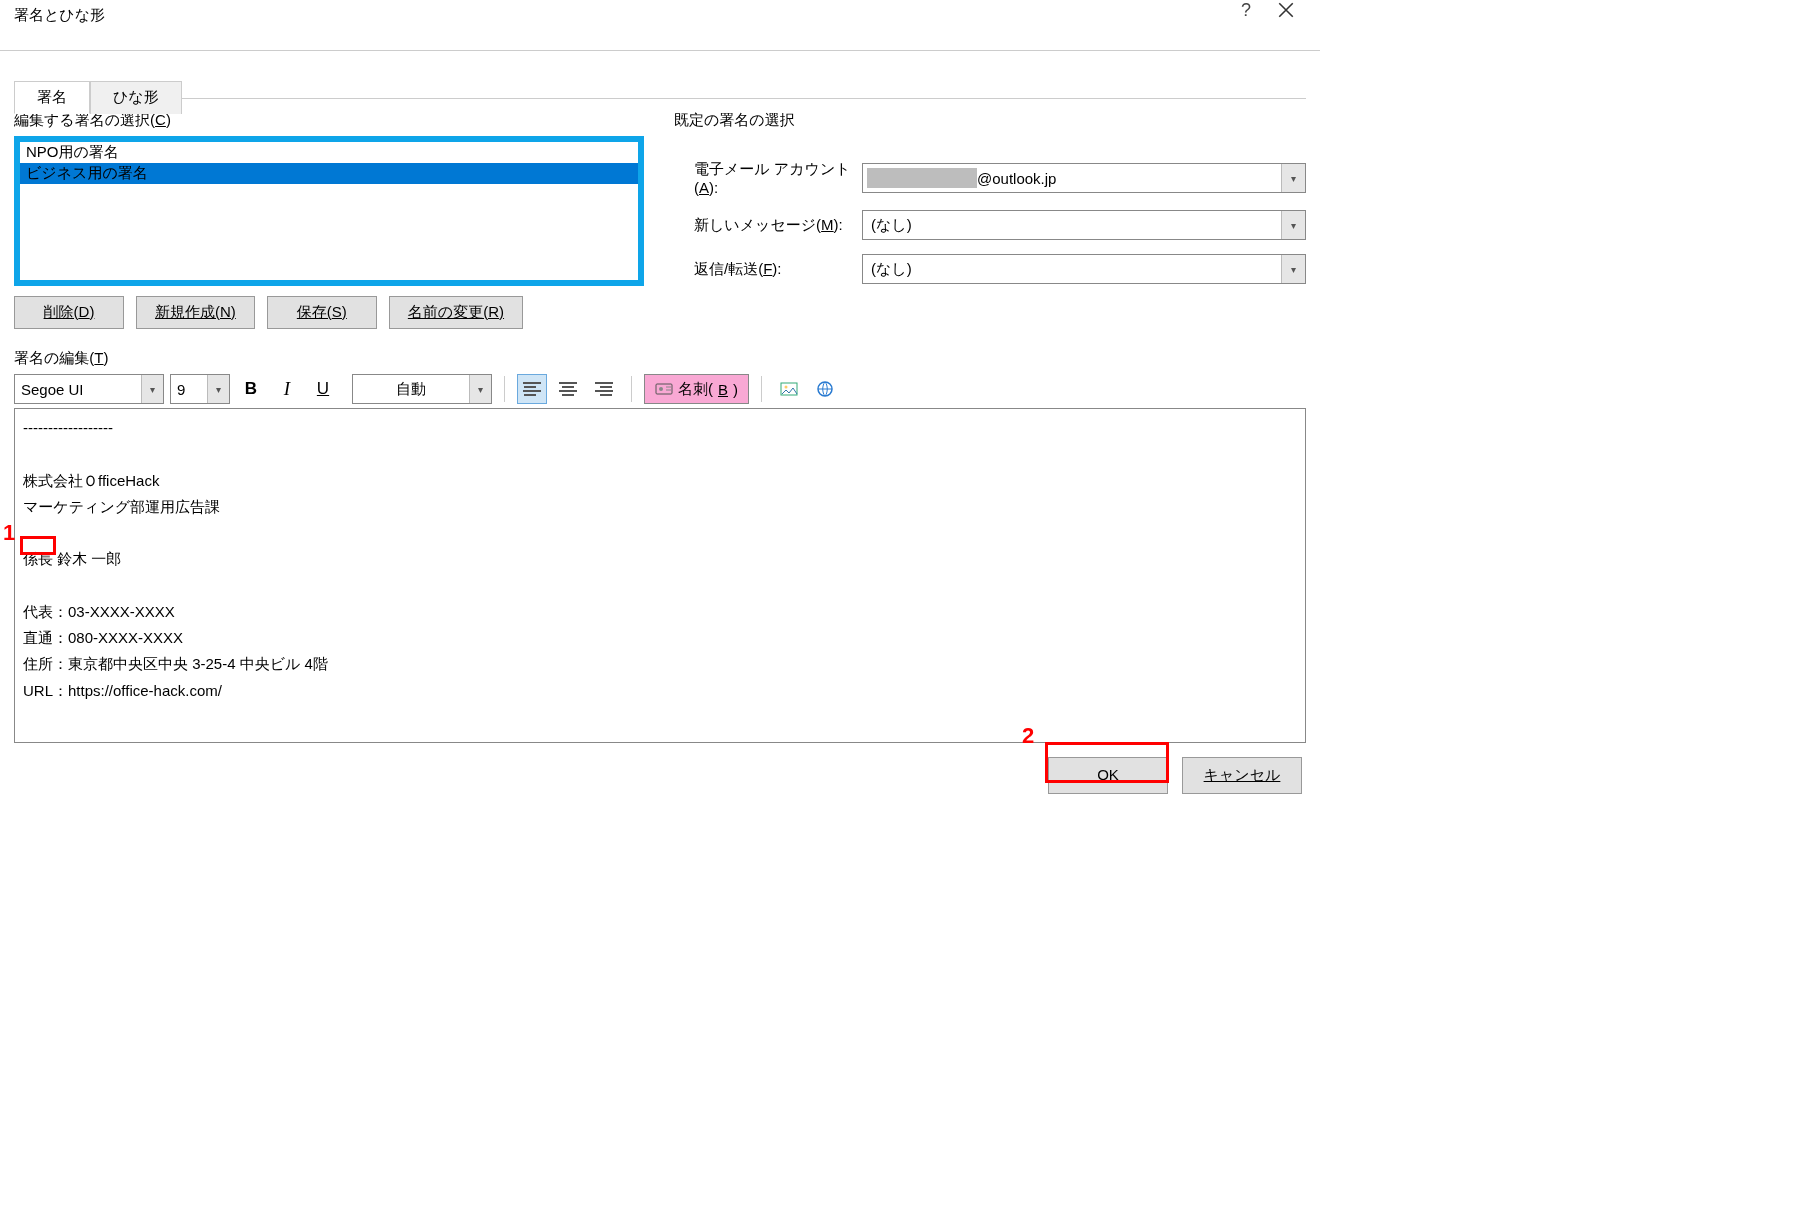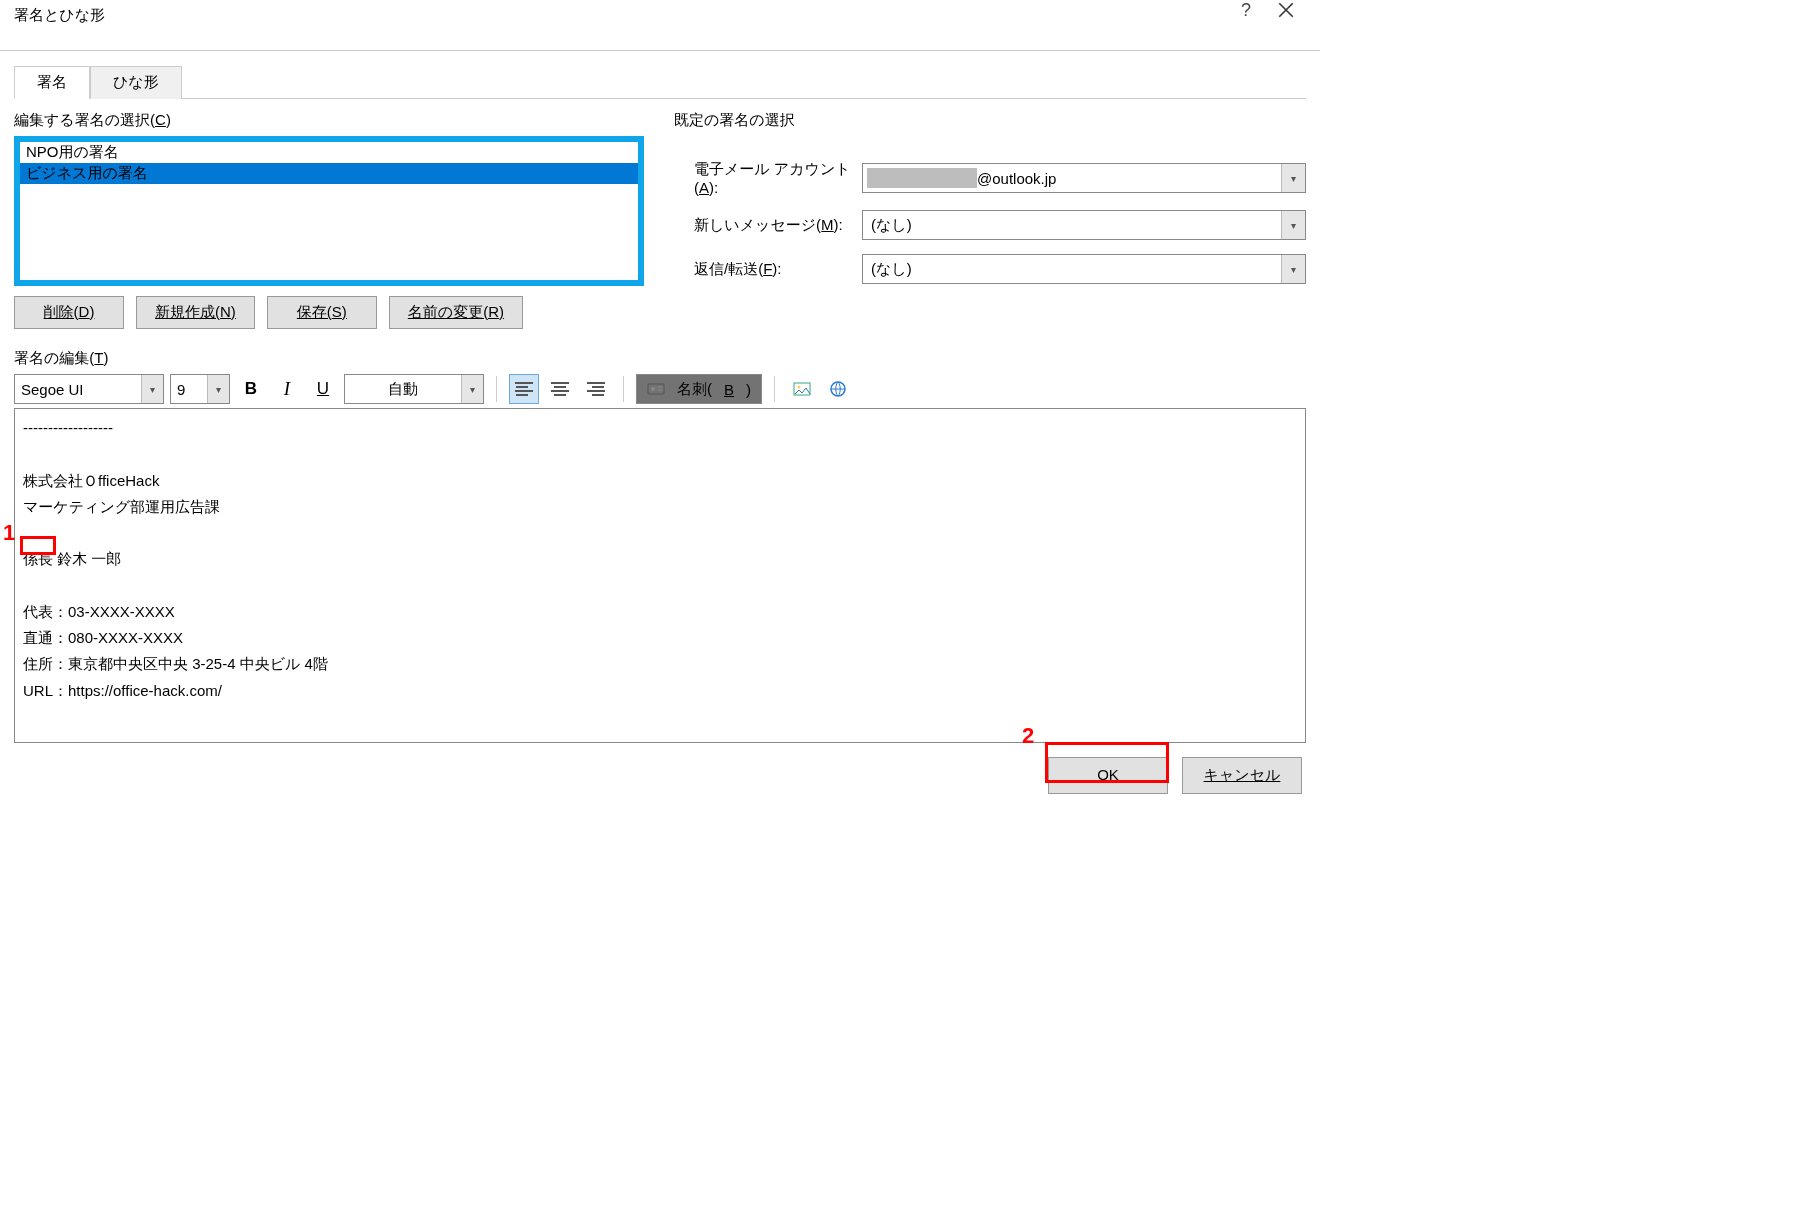--- a/index.html
+++ b/index.html
@@ -35,21 +35,21 @@
   border-bottom: 1px solid #ccc;
   margin-bottom: 12px;
   margin-top: 4px;
 }
 .tab {
   padding: 6px 22px;
   border: 1px solid #ccc;
   border-bottom: none;
   background: #f0f0f0;
   position: relative;
-  top: 1px;
+  top: 16px;
   font-size: 15px;
 }
 .tab.active {
   background: #fff;
   border-bottom: 1px solid #fff;
 }
 .row { display: flex; gap: 30px; }
 .col-left { flex: 0 0 630px; }
 .col-right { flex: 1; }
 .section-label { font-size: 15px; margin-bottom: 6px; display: block; }
@@ -120,38 +120,38 @@
 }
 .tbtn {
   width: 30px; height: 30px;
   display:flex;align-items:center;justify-content:center;
   font-size:17px; border:1px solid transparent;
 }
 .tbtn.bold { font-weight:bold; }
 .tbtn.italic { font-style:italic; font-family: "Times New Roman", serif; font-size:19px;}
 .tbtn.under { text-decoration: underline; }
 .color-combo {
-  border:1px solid #888; height:30px; width:140px; display:flex; align-items:center;
+  border:1px solid #888; height:30px; width:140px; display:flex; align-items:center;margin-left:8px;
 }
 .color-combo .txt{flex:1;text-align:center;font-size:15px;}
 .color-combo .arr{width:22px;height:100%;border-left:1px solid #bbb;background:#e6e6e6;display:flex;align-items:center;justify-content:center;font-size:10px;color:#555;}
 .align-btn{
   width:30px;height:30px;display:flex;flex-direction:column;
   align-items:center;justify-content:center;gap:2px;
   border:1px solid transparent;
 }
 .align-btn.active{background:#cfe5f6;border:1px solid #6aa9de;}
 .align-btn span{height:2px;background:#555;display:block;}
 .align-btn .w1{width:18px;} .align-btn .w2{width:12px;}
 .align-l .w2{align-self:flex-start;margin-left:6px;}
 .align-c .w2{align-self:center;}
 .align-r .w2{align-self:flex-end;margin-right:6px;}
 .meishi-btn{
   border:1px solid #888; height:30px; padding:0 10px;
-  display:flex;align-items:center;gap:12px;background:#737373;font-size:15px;
+  display:flex;align-items:center;gap:5px;background:#f9a8d4;font-size:15px;
 }
 .icon-sm{width:18px;height:18px;}
 .editor {
   border:1px solid #888; background:#fff;
   height: 335px; overflow-y:scroll;
   padding: 6px 8px; font-size:15px; line-height:1.75;
   font-family: "Segoe UI","Yu Gothic UI",sans-serif;
   white-space: pre-wrap;
 }
 .callout-num {

